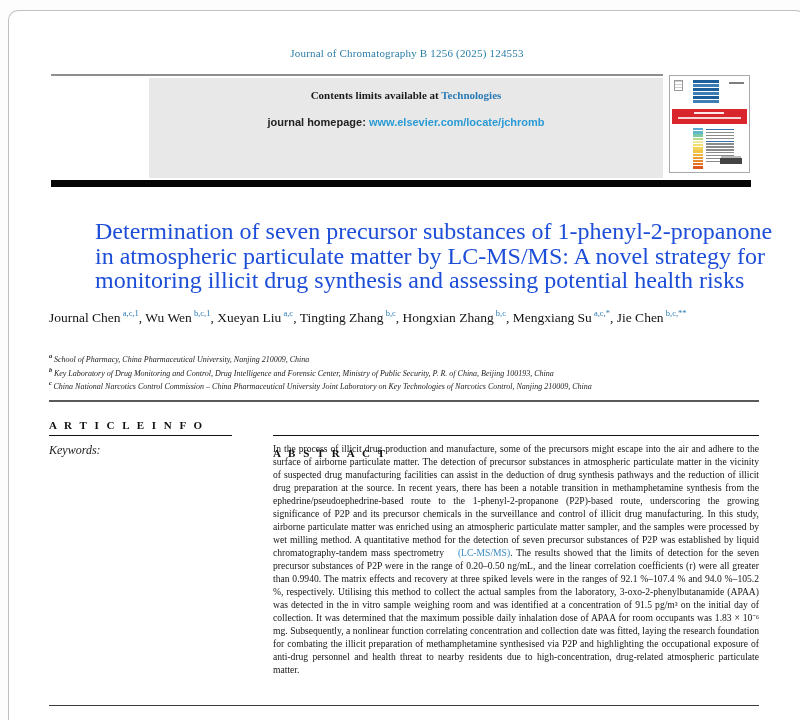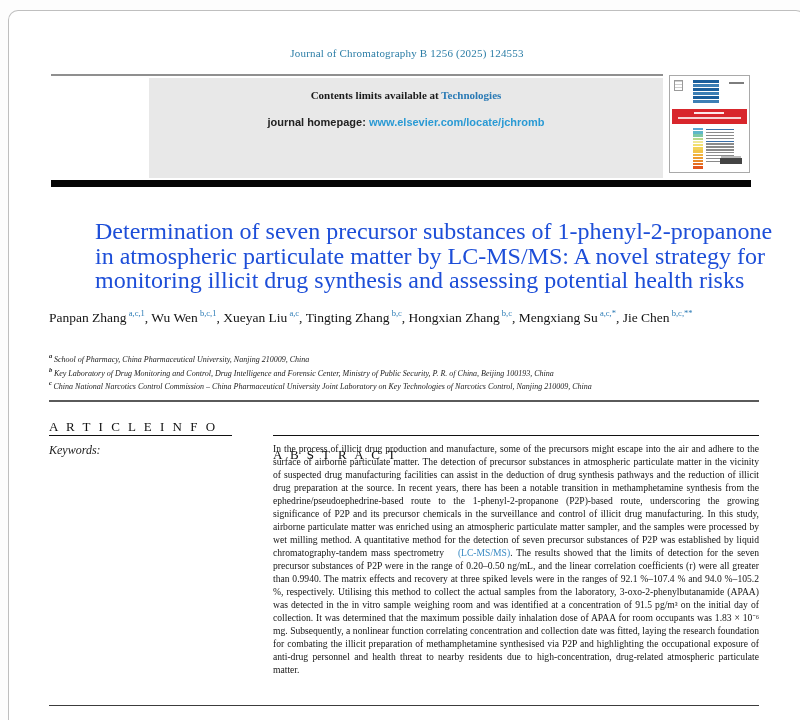--- a/index.html
+++ b/index.html
@@ -56,21 +56,21 @@
   .author-line sup { font-size:8.5px; color:#2a7ab5; cursor:pointer; }
   .affiliations { position:absolute; left:40px; top:340px; width:710px; list-style:none; }
   .affiliations li { font-size:8px; font-style:italic; line-height:10px; color:#222; }
   .affiliations sup { font-weight:bold; font-size:6.5px; }
 
   
   .rule-top { position:absolute; left:40px; top:389px; width:710px; height:2px; background:#5a5a5a; }
   .rule-bottom { position:absolute; left:40px; top:694px; width:710px; height:1px; background:#3c3c3c; }
 
   
-  .section-h { position:absolute; top:408px; font-size:13px; font-weight:normal;
+  .section-h { position:absolute; top:408px; font-size:11px; font-weight:bold;
                letter-spacing:2.5px; color:#111; }
   .h-info { left:40px; }
   .h-abs { left:264px;margin-top:28px; }
   .h-underline { position:absolute; top:424px; height:1.3px; background:#111; }
   .u-info { left:40px; width:183px; }
   .u-abs { left:264px; width:486px; }
 
   .kw-block { position:absolute; left:40px; top:434px; width:200px; font-size:12px; line-height:10.8px; color:#1c1c1c; }
   .kw-label { font-style:italic; }
   .kw-list { list-style:none; }
@@ -143,21 +143,21 @@
         <div style="background: rgb(138, 138, 138);"></div>
         <div style="background: rgb(138, 138, 138);"></div>
       </div>
     <div class="cover-barcode"></div>
   </div>
 
   <div class="black-bar"></div>
 
   <h1 class="paper-title">Determination of seven precursor substances of 1-phenyl-2-propanone in atmospheric particulate matter by LC-MS/MS: A novel strategy for monitoring illicit drug synthesis and assessing potential health risks</h1>
 
-  <p class="author-line"><span>Panpan Zhang</span><sup> a,c,1</sup>, <span>Wu Wen</span><sup> b,c,1</sup>, <span>Xueyan Liu</span><sup> a,c</sup>, <span>Tingting Zhang</span><sup> b,c</sup>, <span>Hongxian Zhang</span><sup> b,c</sup>, <span>Mengxiang Su</span><sup> a,c,*</sup>, <span>Jie Chen</span><sup> b,c,**</sup></p>
+  <p class="author-line"><span>Journal Chen</span><sup> a,c,1</sup>, <span>Wu Wen</span><sup> b,c,1</sup>, <span>Xueyan Liu</span><sup> a,c</sup>, <span>Tingting Zhang</span><sup> b,c</sup>, <span>Hongxian Zhang</span><sup> b,c</sup>, <span>Mengxiang Su</span><sup> a,c,*</sup>, <span>Jie Chen</span><sup> b,c,**</sup></p>
 
   <ul class="affiliations">
       <li><sup>a </sup><span>School of Pharmacy, China Pharmaceutical University, Nanjing 210009, China</span></li>
       <li><sup>b </sup><span>Key Laboratory of Drug Monitoring and Control, Drug Intelligence and Forensic Center, Ministry of Public Security, P. R. of China, Beijing 100193, China</span></li>
       <li><sup>c </sup><span>China National Narcotics Control Commission – China Pharmaceutical University Joint Laboratory on Key Technologies of Narcotics Control, Nanjing 210009, China</span></li>
     </ul>
 
   <div class="rule-top"></div>
 
   <div class="section-h h-info">A R T I C L E  I N F O</div>

